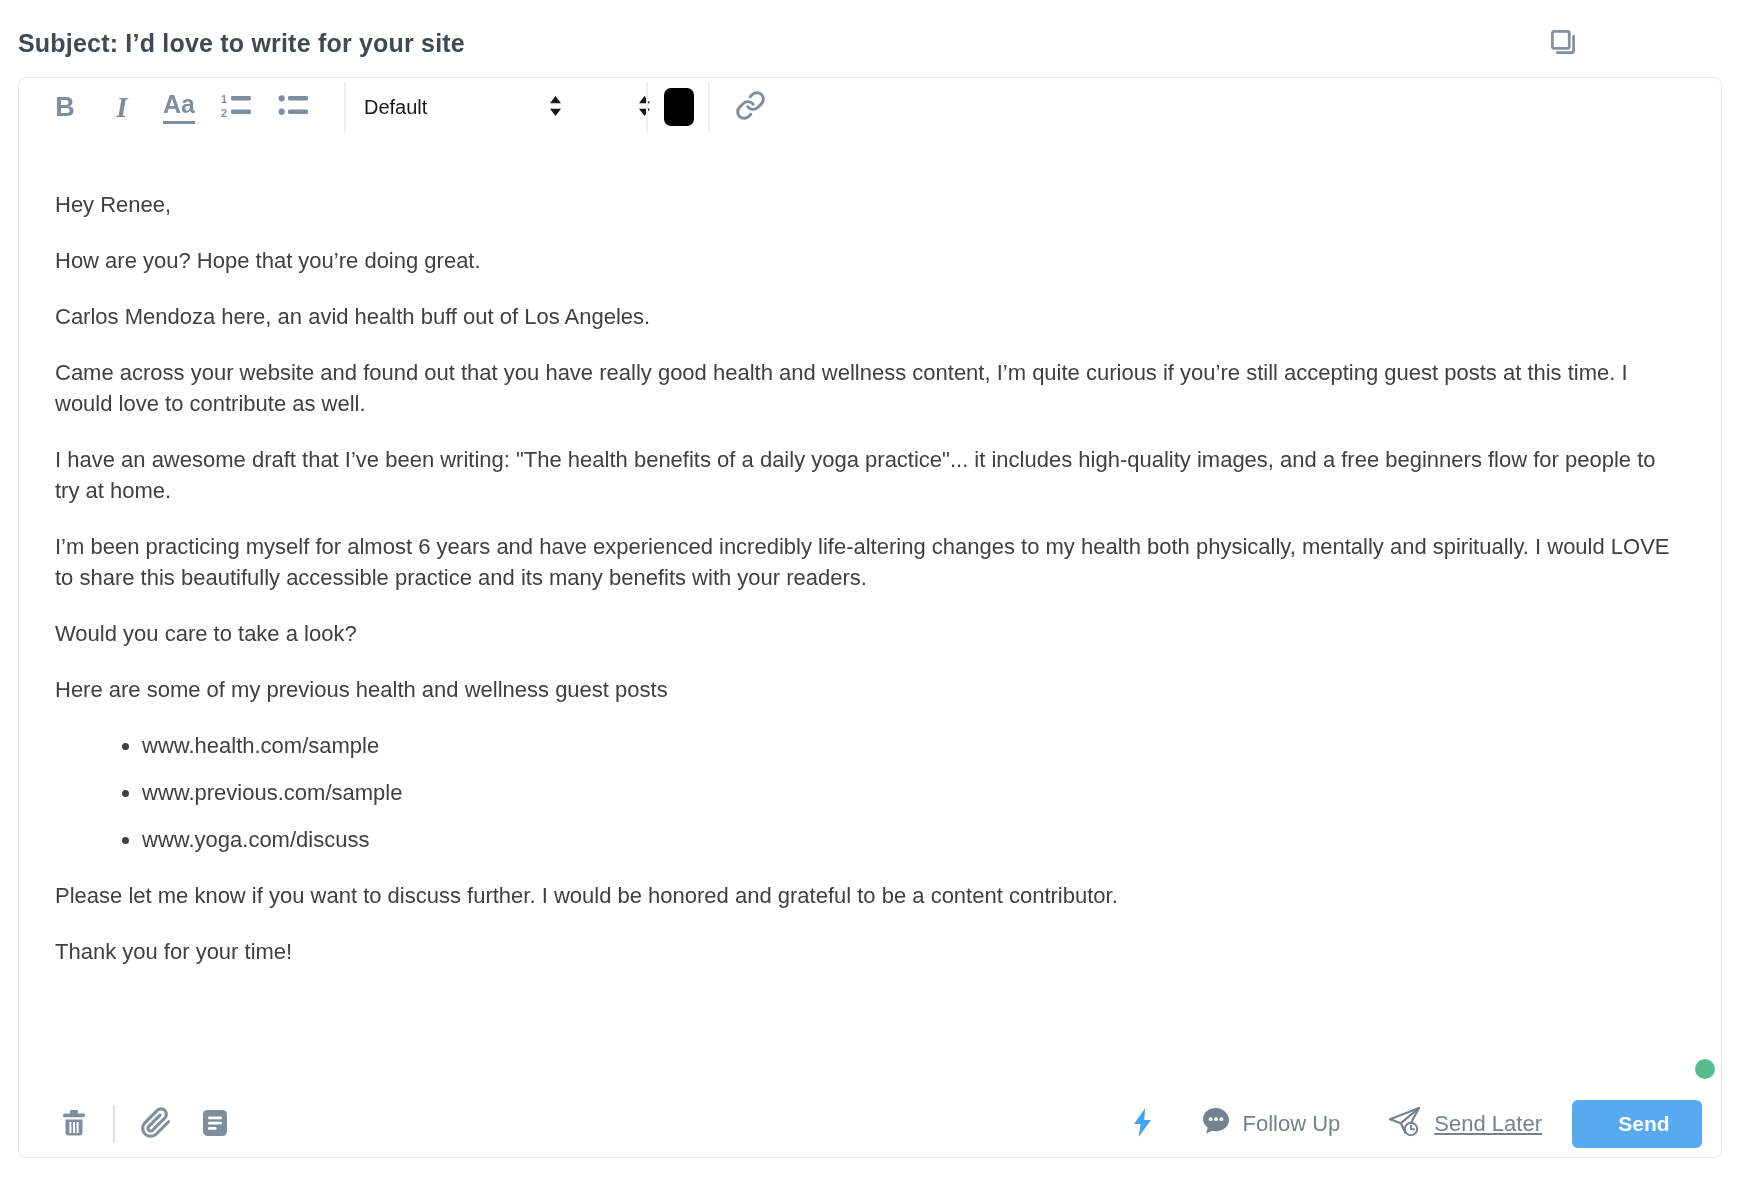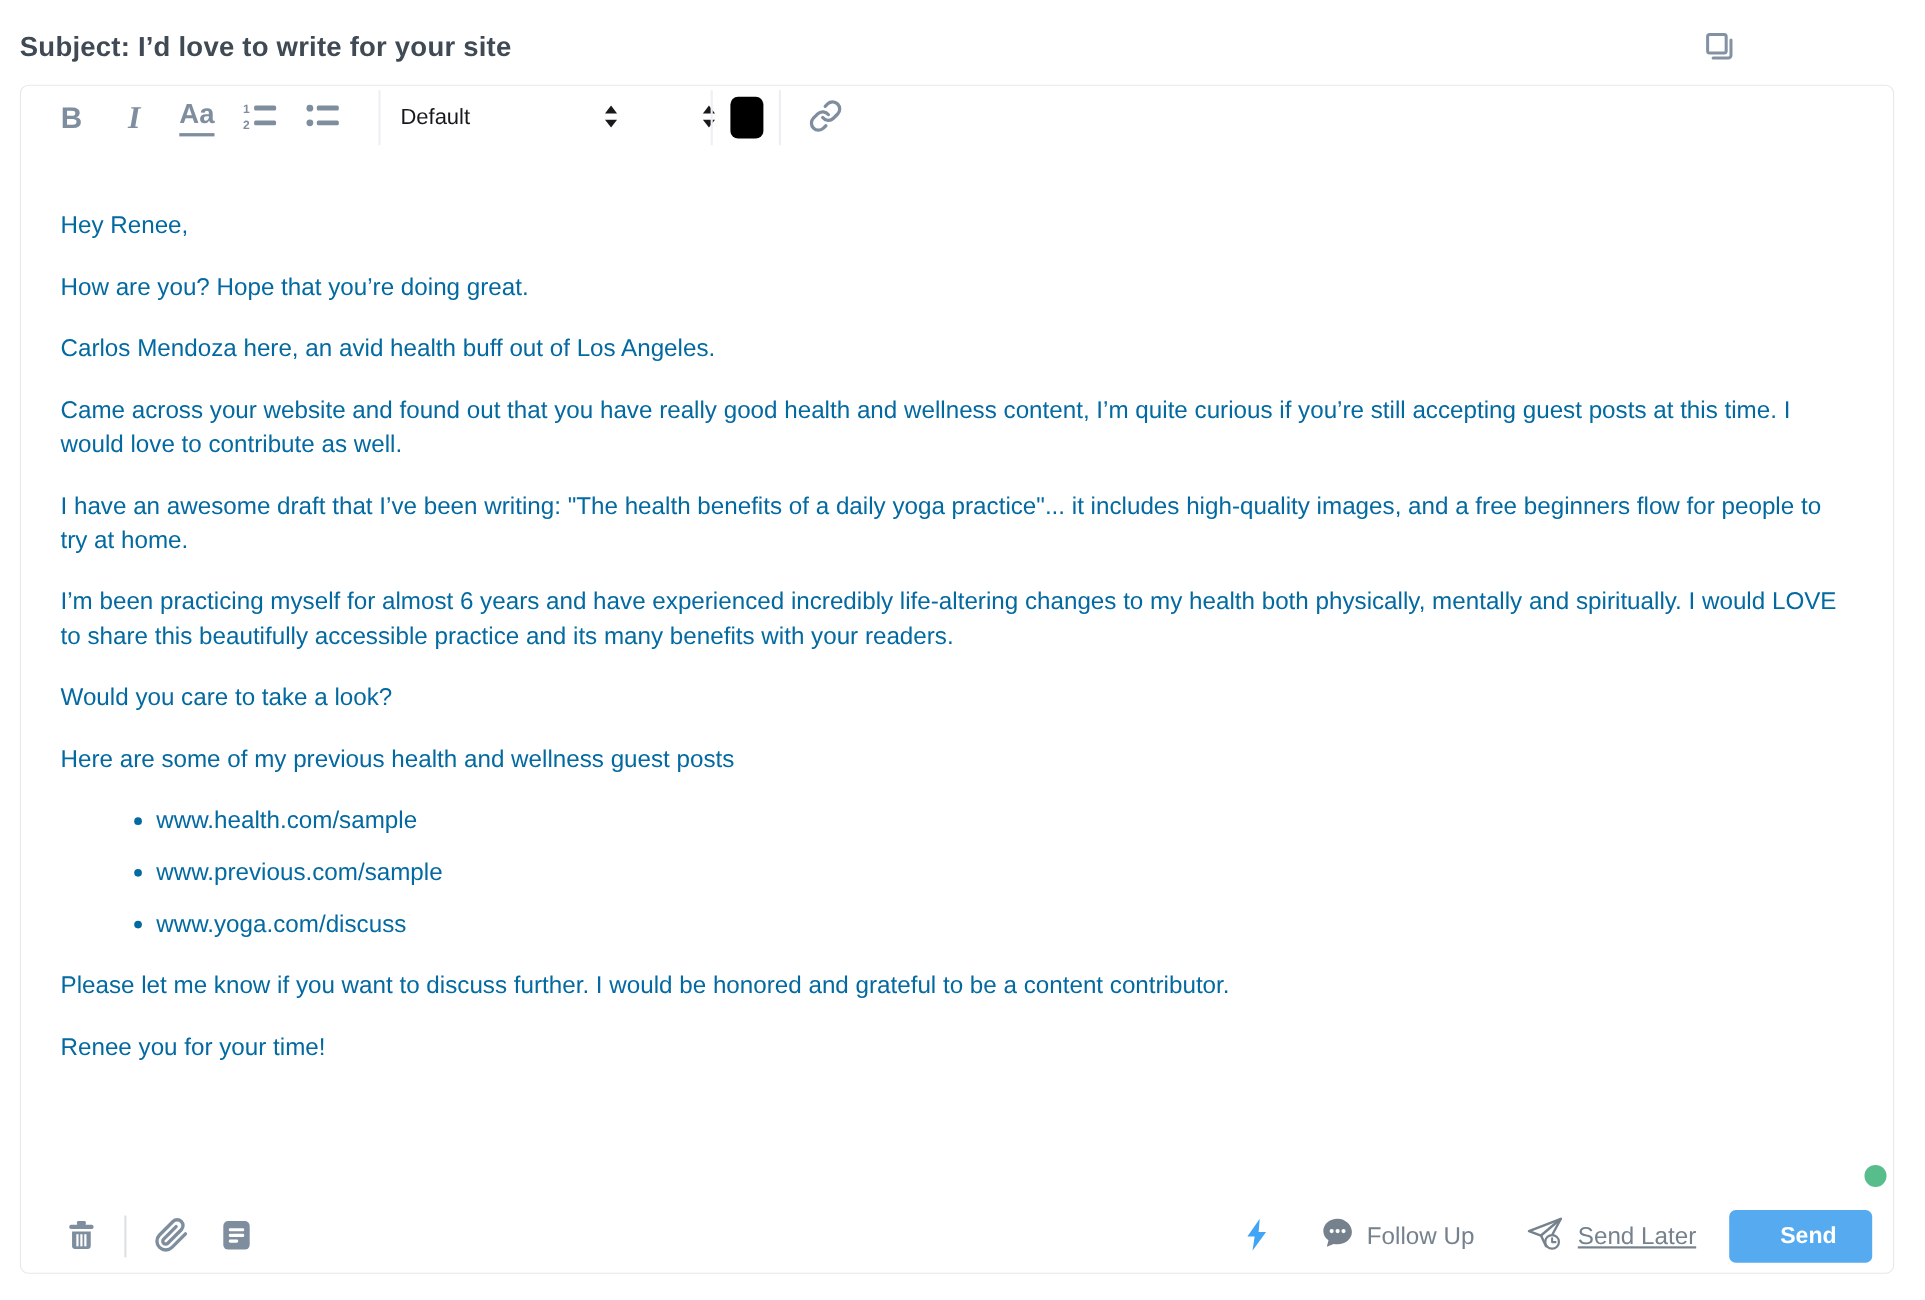--- a/index.html
+++ b/index.html
@@ -45,21 +45,21 @@
   .tb-select-font { width:198px; margin-left:18px; }
   .tb-select-size { width:14px;  margin-left:56px; }
   .tb-select .value { font-size:20px; color:#17191c; font-family:"Liberation Sans",sans-serif; }
   .swatch {
     width:30px; height:38px; border-radius:7px; border:none; cursor:pointer;
     margin-left:16px; padding:0; background:#000;
   }
   .tb-link { margin-left:18px; width:44px; }
   
   .body-area {
-    padding:53px 36px 0 36px; font-size:22px; line-height:31px; color:#0369a1;
+    padding:53px 36px 0 36px; font-size:22px; line-height:31px; color:#404040;
     cursor:text;
   }
   .body-area p { margin:0 0 25px 0; }
   .body-area ul { margin:0 0 25px 0; padding-left:71px; }
   .body-area li { margin:16px; }
   
   .bottom-bar {
     position:absolute; left:0; bottom:0; width:100%; height:60px;
     display:flex; align-items:center; padding:0 19px 6px 40px;
   }
@@ -179,21 +179,21 @@
         <p>Would you care to take a look?</p>
         <p>Here are some of my previous health and wellness guest posts</p>
       </div>
     <ul>
         <li>www.health.com/sample</li>
         <li>www.previous.com/sample</li>
         <li>www.yoga.com/discuss</li>
       </ul>
     <div>
         <p>Please let me know if you want to discuss further. I would be honored and grateful to be a content contributor.</p>
-        <p>Renee you for your time!</p>
+        <p>Thank you for your time!</p>
       </div>
   </div>
 
   <div class="status-dot" style="background: rgb(87, 189, 139);"></div>
 
   <div class="bottom-bar">
     <div class="bb-left">
       <button class="bb-btn">
         <span>
           <svg width="30" height="32" viewBox="0 0 30 32" fill="currentColor">

